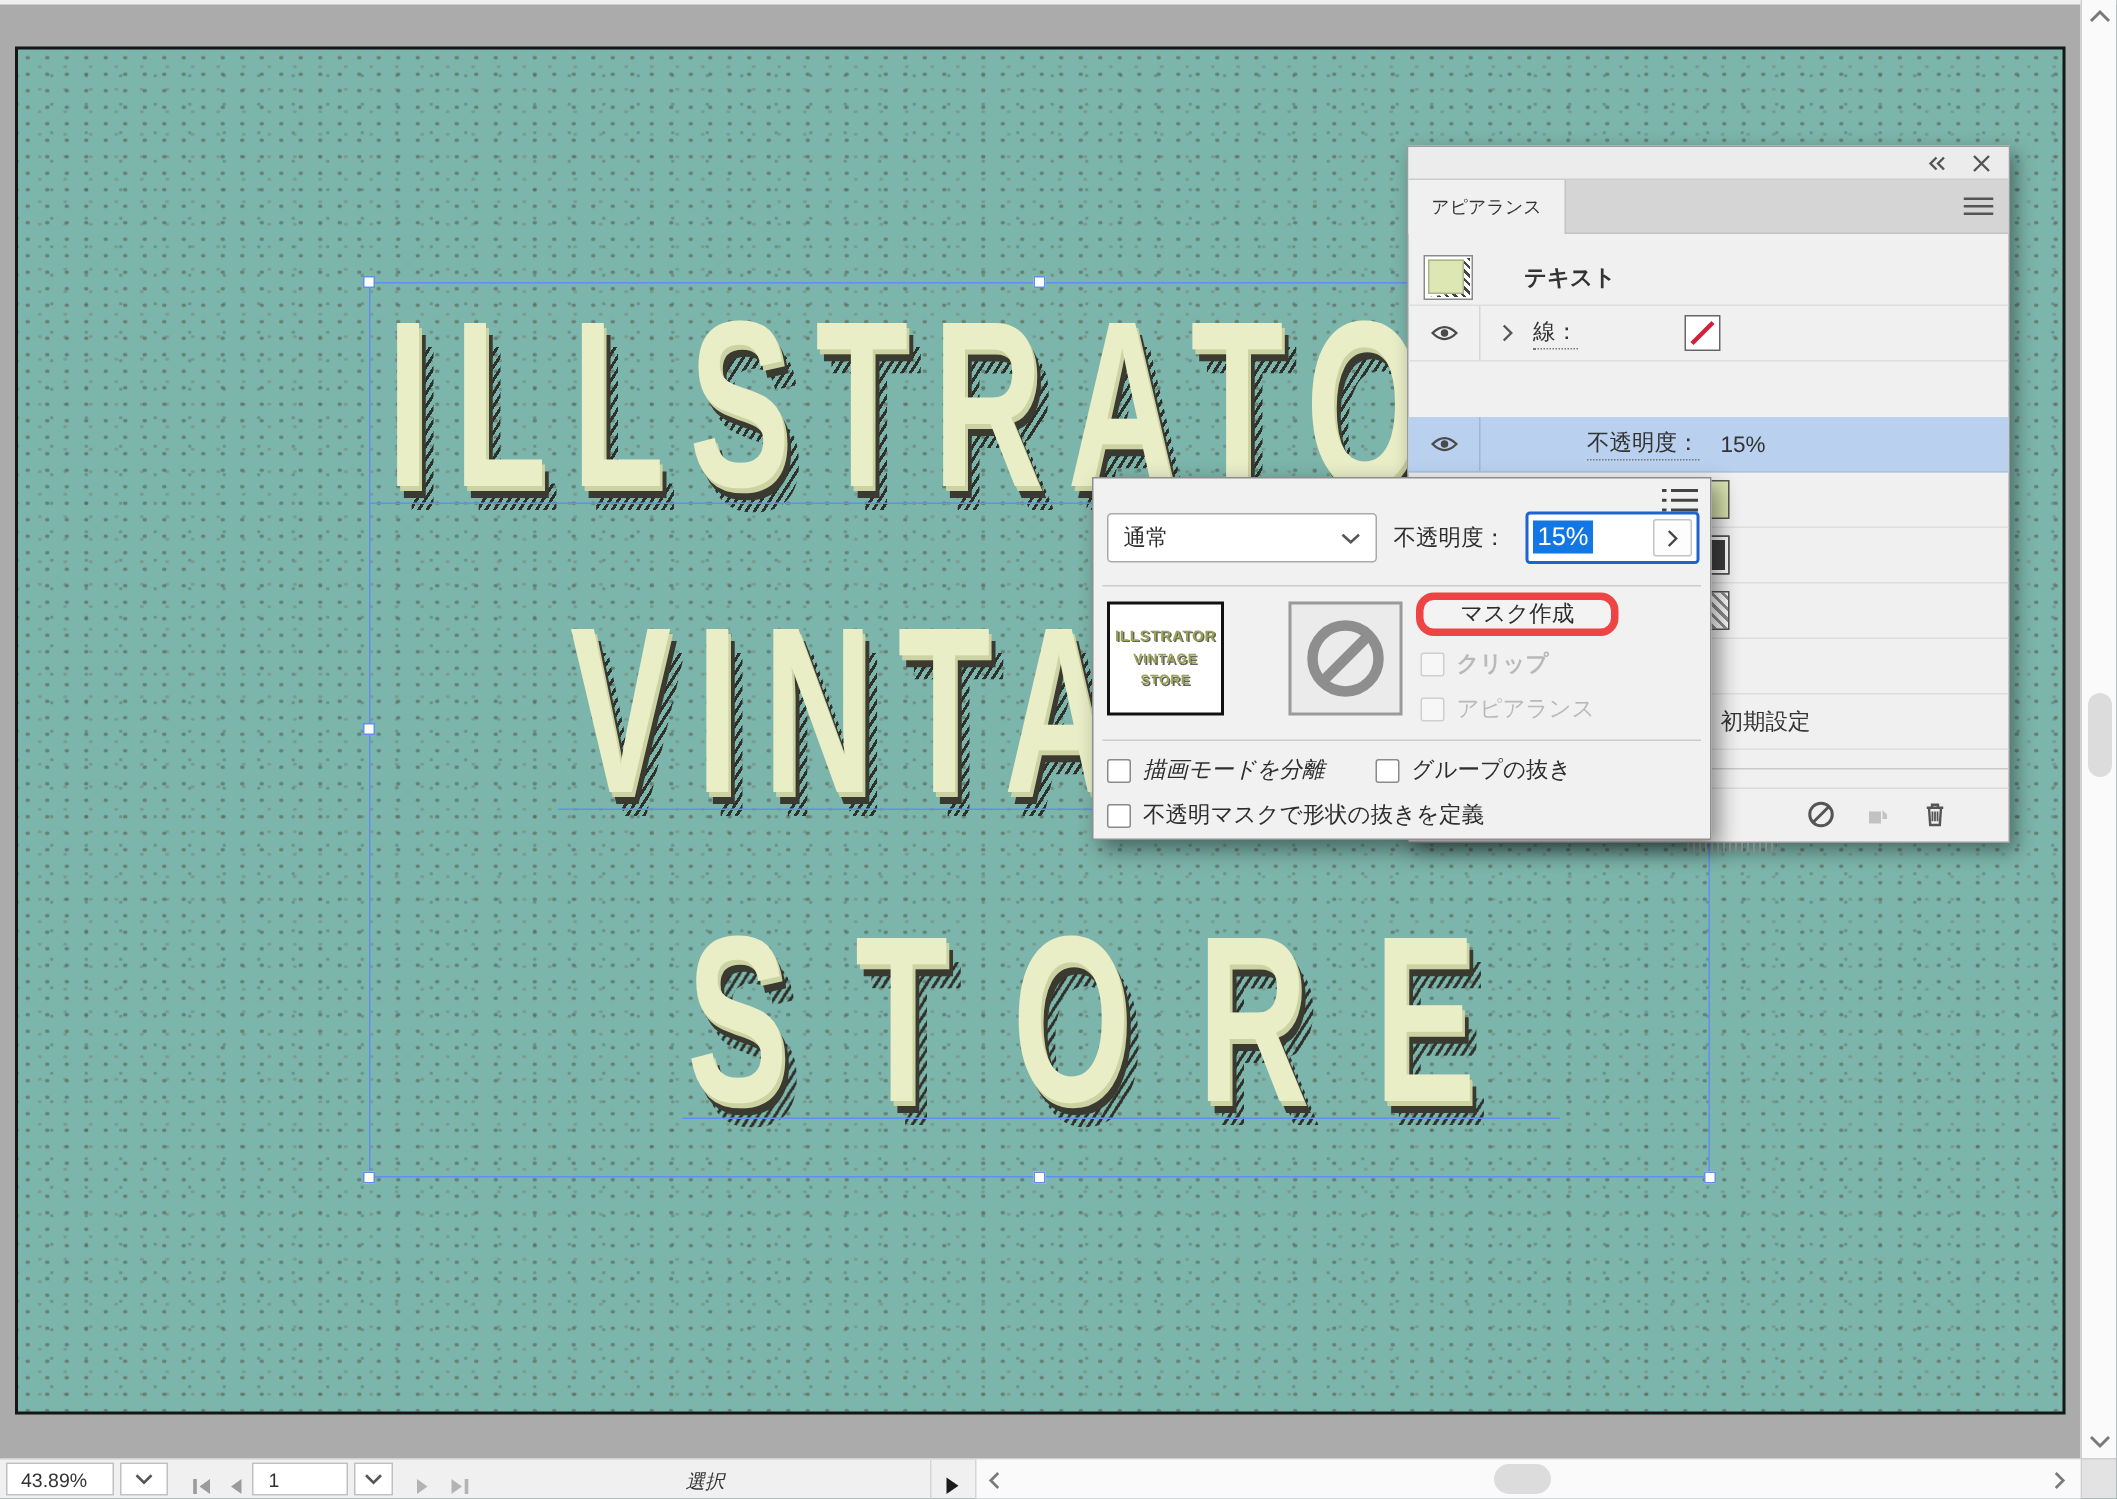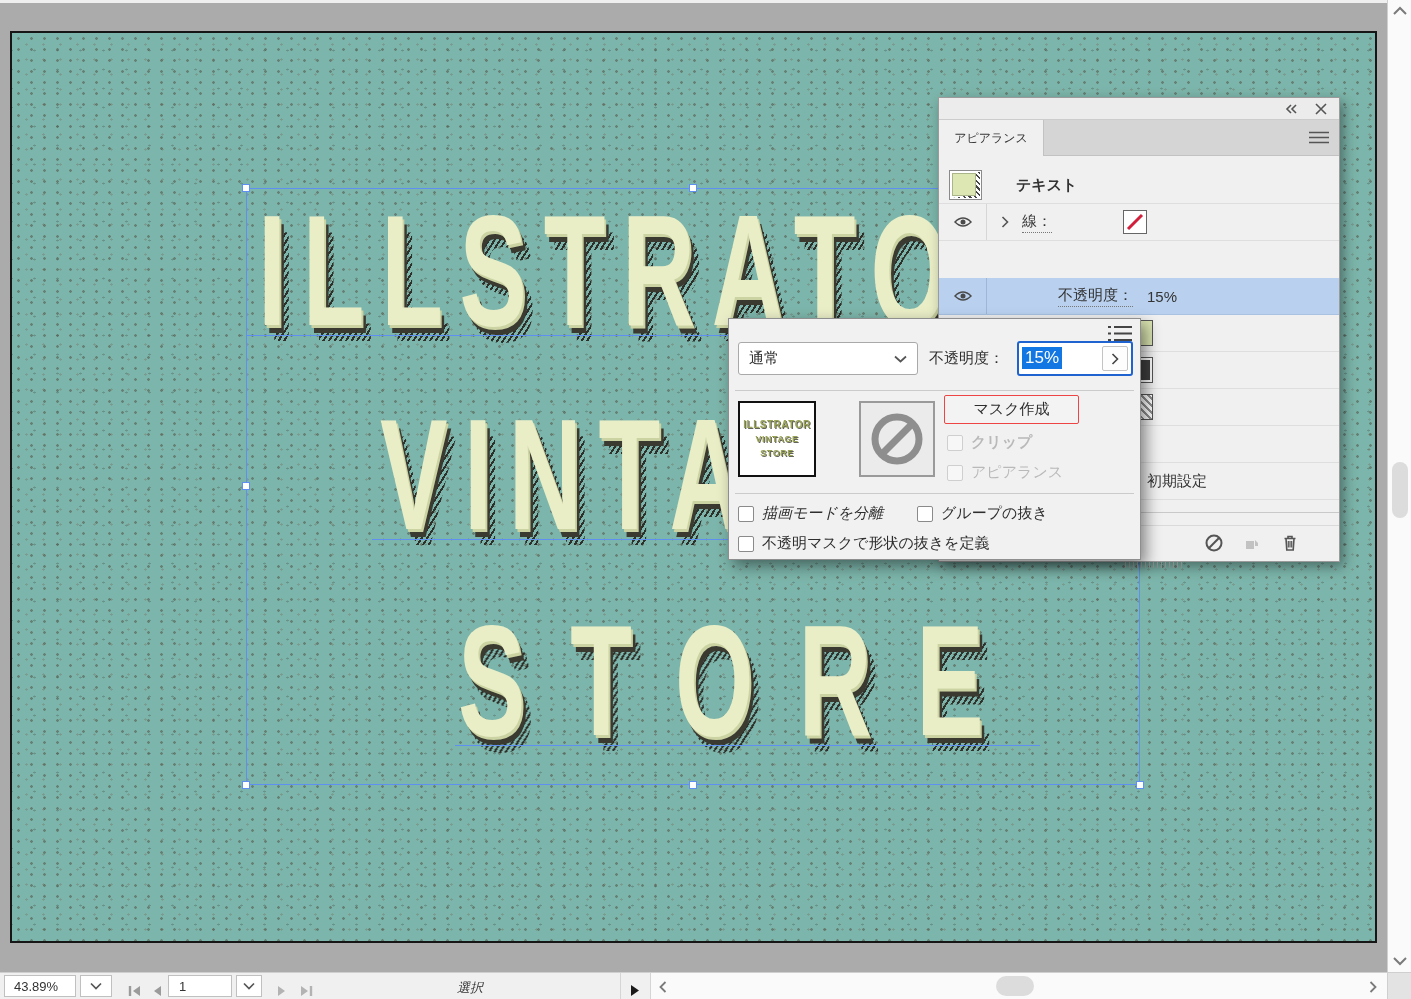--- a/index.html
+++ b/index.html
@@ -87,21 +87,21 @@
   #opacity-stepper { position:absolute; right:3px; top:3px; width:26px; height:25px; background:#fdfdfd;
     border:1px solid #c3c3c3; border-radius:2px; display:flex; align-items:center; justify-content:center; }
   .pop-divider { position:absolute; left:6px; width:399px; height:1px; background:#cbcbcb; }
   #thumb-art { position:absolute; left:9px; top:82px; width:78px; height:76px; background:#fff; border:2px solid #111;
      display:flex; flex-direction:column; align-items:center; justify-content:center; }
   #thumb-art .mini { font-weight:700; color:#9aa356; text-shadow:1px 1px 0 #63635a; letter-spacing:0.5px; line-height:1.55; }
   #thumb-art .m1 { font-size:10px; } #thumb-art .m2 { font-size:9px; } #thumb-art .m3 { font-size:9px; }
   #thumb-mask { position:absolute; left:130px; top:82px; width:76px; height:76px; background:#ebebeb; border:2px solid #9a9a9a;
      display:flex; align-items:center; justify-content:center; }
   #make-mask-btn { position:absolute; left:215px; top:76px; width:135px; height:29px; background:#f3f3f3;
-     border:1px solid #ef4444; border-radius:2px; display:flex; align-items:center; justify-content:center; }
+     border:5px solid #ef4444; border-radius:12px; display:flex; align-items:center; justify-content:center; }
   .checkbox { width:16px; height:16px; background:#fff; border:1px solid #8a8a8a; border-radius:2px; flex:none; }
   .checkbox.disabled { border-color:#cfcfcf; background:#f7f7f7; }
   .chk-row { position:absolute; display:flex; align-items:center; gap:8px; }
   .chk-label-disabled { color:#b9b9b9; }
 
   
   #v-scrollbar { left:1387px; top:0; width:24px; height:972px; background:#fafafa; border-left:1px solid #cfcfcf; z-index:40; }
   #v-thumb { position:absolute; left:4px; top:462px; width:16px; height:56px; background:#dcdcdc; border-radius:8px; }
   #v-up { position:absolute; left:4px; top:6px; } #v-down { position:absolute; left:4px; bottom:6px; }
   #corner-box { left:1387px; top:972px; width:24px; height:27px; background:#e3e3e3; border-left:1px solid #cfcfcf; border-top:1px solid #cfcfcf; z-index:40; }

